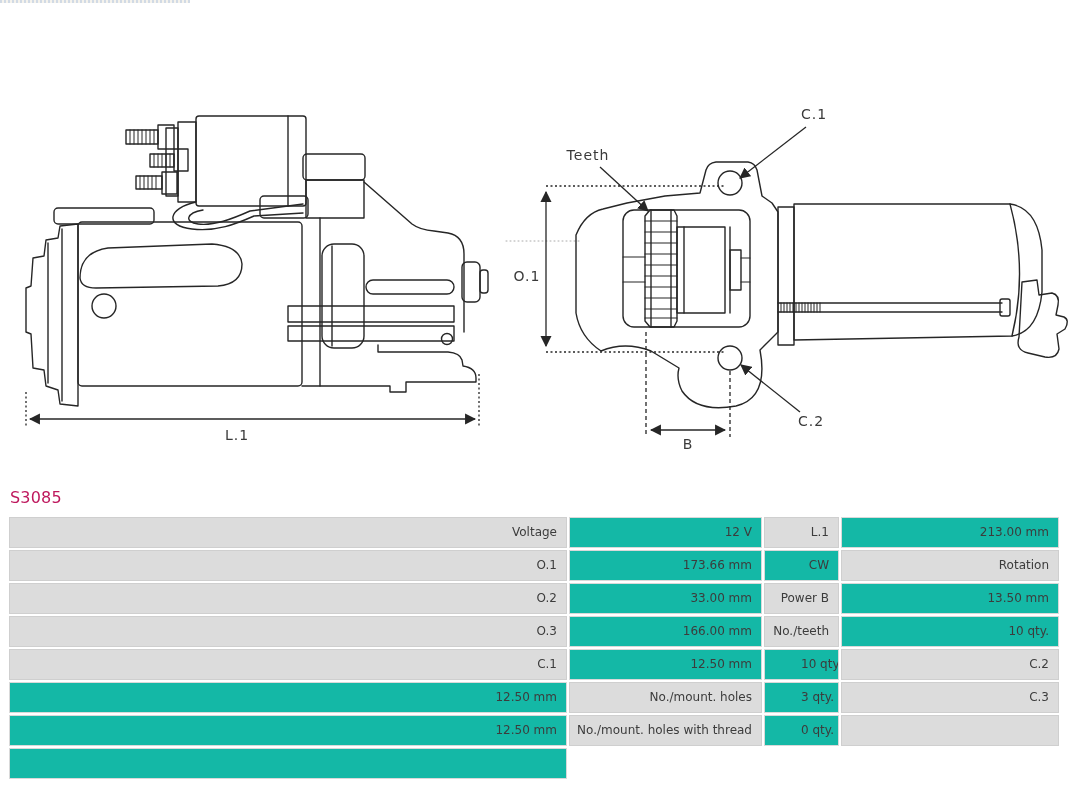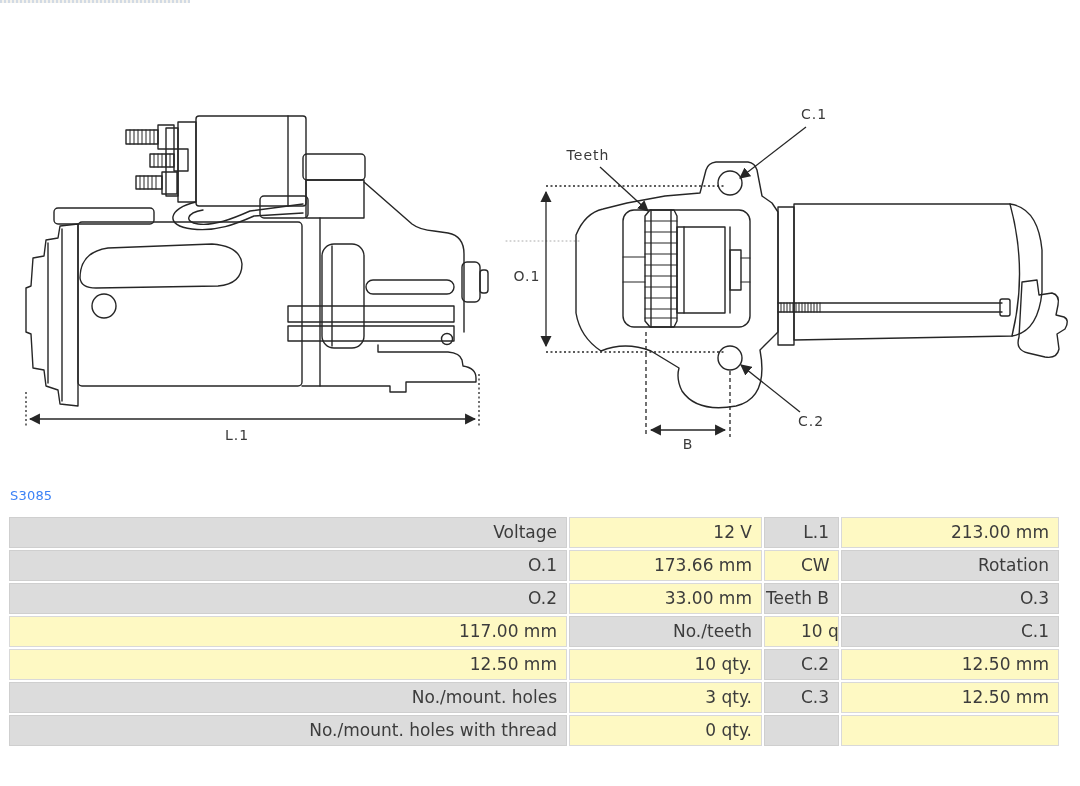--- a/index.html
+++ b/index.html
@@ -13,36 +13,36 @@
     background:repeating-linear-gradient(90deg,#c2cedd 0 2px,#f2efe6 2px 4px);
     opacity:.75;
   }
   .drawing-wrap{position:absolute;left:0;top:0;width:1080px;height:480px;}
   svg text{
     font-family:"DejaVu Sans","Liberation Sans",sans-serif;
     font-size:14px;fill:#3a3a3a;letter-spacing:1px;
   }
   .part-number{
     position:absolute;left:10px;top:488px;
-    font-size:13px;color:#3b82f6;letter-spacing:.2px;
+    font-size:16px;color:#be185d;letter-spacing:.2px;
   }
   .spec-table{
     position:absolute;left:9px;top:517px;width:1050px;
     display:grid;
     grid-template-columns:558px 193px 75px 1fr;
     grid-auto-rows:31px;
     gap:2px;
-    font-size:17px;color:#3c3c3c;
+    font-size:12px;color:#3c3c3c;
   }
   .cell{
     box-sizing:border-box;height:31px;line-height:29px;
     text-align:right;padding-right:9px;white-space:nowrap;overflow:hidden;
   }
   .cell.lbl{background:#dcdcdc;border:1px solid #cfcfcf;}
-  .cell.val{background:#fef9c3;border:1px solid #d9d9d9;padding-left:36px;}
+  .cell.val{background:#14b8a6;border:1px solid #d9d9d9;padding-left:36px;}
 </style>
 </head>
 <body>
 
 <div class="watermark-strip"></div>
 
 <div class="drawing-wrap">
 <svg width="1080" height="480" viewBox="0 0 1080 480">
   <defs>
     <marker id="arr" viewBox="0 0 10 10" refX="9" refY="5" markerWidth="8.5" markerHeight="8.5" orient="auto-start-reverse">
@@ -180,23 +180,24 @@
   <div class="cell val">213.00 mm</div>
 
   <div class="cell lbl">O.1</div>
   <div class="cell val">173.66 mm</div>
 
   <div class="cell val">CW</div>
   <div class="cell lbl">Rotation</div>
   <div class="cell lbl">O.2</div>
   <div class="cell val">33.00 mm</div>
 
-  <div class="cell lbl">Teeth B</div>
+  <div class="cell lbl">Power B</div>
+  <div class="cell val">13.50 mm</div>
   <div class="cell lbl">O.3</div>
-  <div class="cell val">117.00 mm</div>
+  <div class="cell val">166.00 mm</div>
 
   <div class="cell lbl">No./teeth</div>
   <div class="cell val">10 qty.</div>
   <div class="cell lbl">C.1</div>
   <div class="cell val">12.50 mm</div>
 
   <div class="cell val">10 qty.</div>
   <div class="cell lbl">C.2</div>
   <div class="cell val">12.50 mm</div>
 

